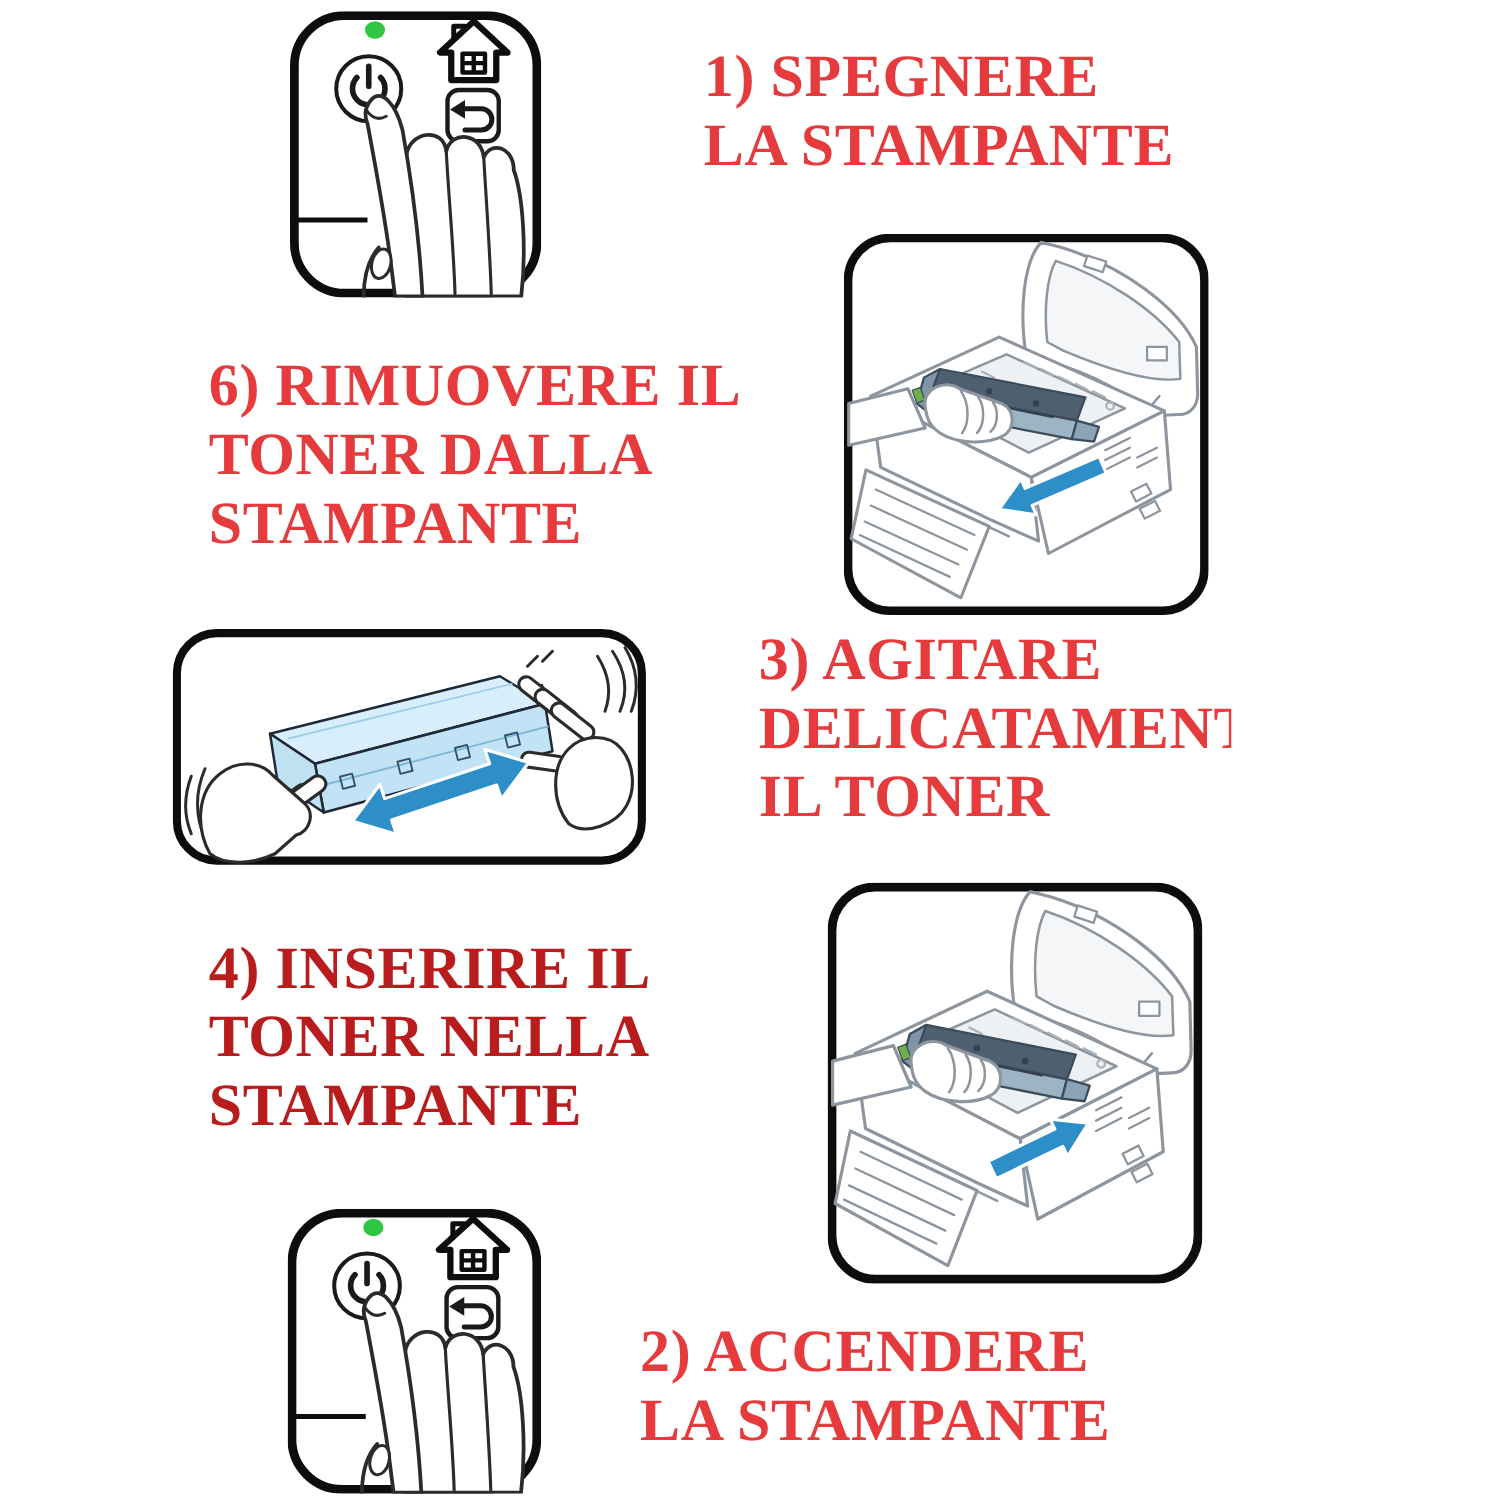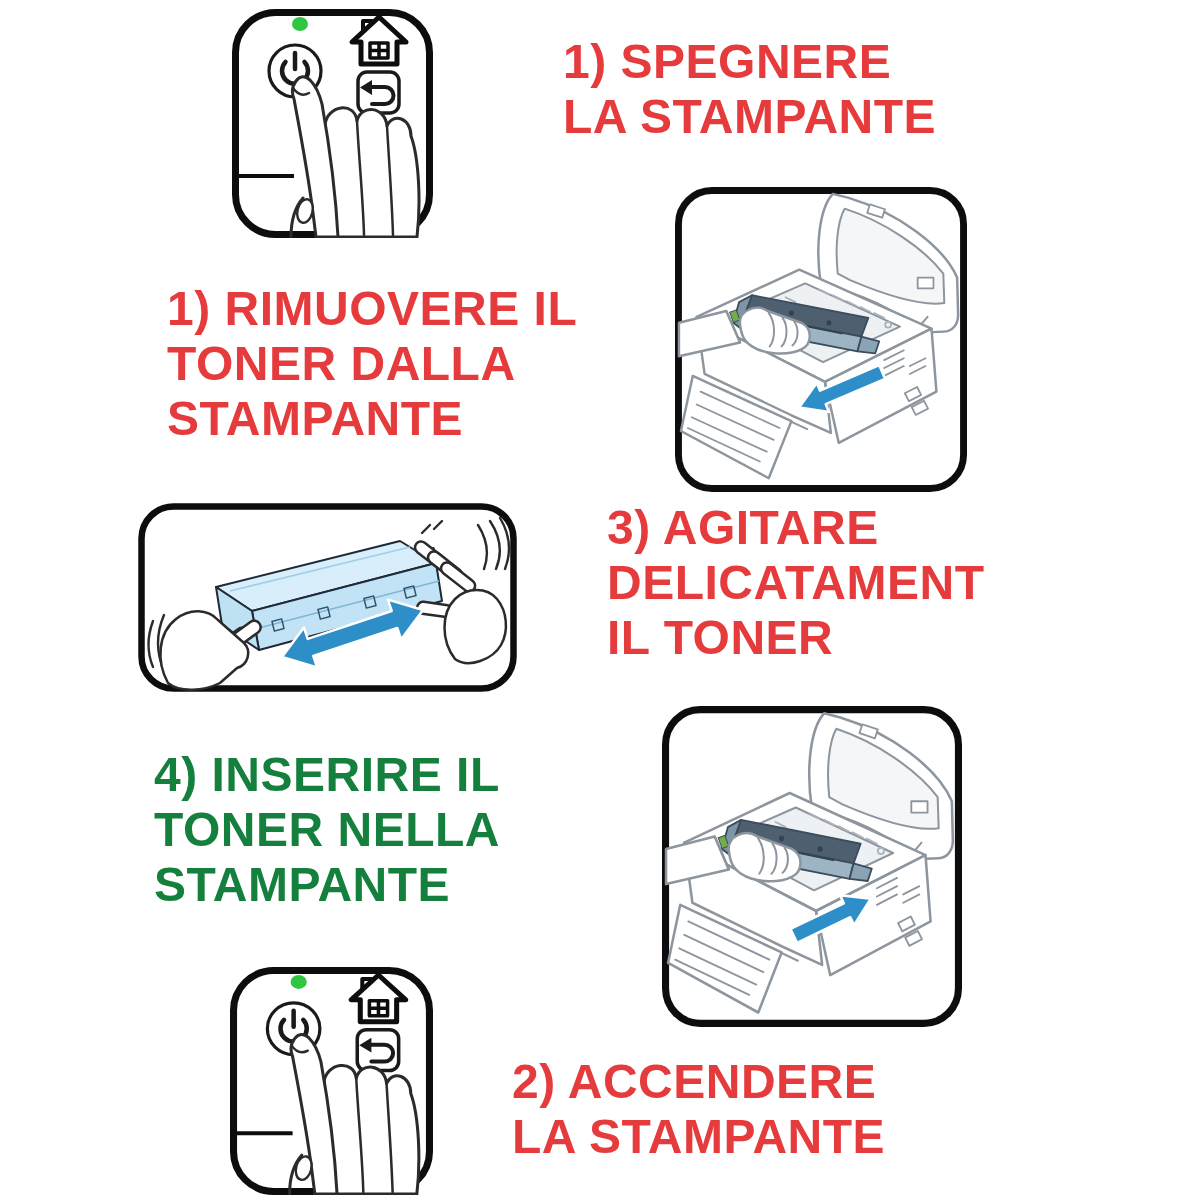--- a/index.html
+++ b/index.html
@@ -1,18 +1,18 @@
 <!DOCTYPE html>
 <html><head>
 <meta charset="utf-8">
 <style>
   html,body{margin:0;padding:0;background:#fff;}
   .canvas{
     position:relative;width:985px;height:1200px;background:#ffffff;
-    overflow:hidden;font-family:Liberation Sans, sans-serif;
+    overflow:hidden;font-family:Liberation Serif, serif;
   }
   .step{
     position:absolute;color:#e63b3d;font-weight:700;
     font-size:48px;line-height:55px;letter-spacing:.5px;
     white-space:pre-line;
   }
   .art{position:absolute;margin:0;padding:0;}
   .art svg{display:block;}
 </style>
 </head>
@@ -120,21 +120,21 @@
   <div class="step" style="left: 563px; top: 34px; color: rgb(230, 59, 61);">1) SPEGNERE
 LA STAMPANTE</div>
 
   <figure class="art" style="left:675px;top:187px">
     <svg width="292" height="305" viewBox="0 0 296 310" preserveAspectRatio="none">
       <use href="#printer-art"></use>
       <polygon points="126,224 143.7,199.2 147,207 207.1,181.1 212.9,194.9 152.8,220.8 156.1,228.6" fill="#2e8fc8" stroke="#ffffff" stroke-width="2.5" stroke-linejoin="round"></polygon>
     </svg>
   </figure>
 
-  <div class="step" style="left: 167px; top: 281px; color: rgb(230, 59, 61);">1) RIMUOVERE IL
+  <div class="step" style="left: 167px; top: 281px; color: rgb(230, 59, 61);">6) RIMUOVERE IL
 TONER DALLA
 STAMPANTE</div>
 
   <figure class="art" style="left:138px;top:503px">
     <svg width="379" height="189" viewBox="0 0 379 189">
       <rect x="3.5" y="3.5" width="372" height="182" rx="32" fill="#ffffff" stroke="#0d0d0d" stroke-width="6.5"></rect>
 
       <g stroke="#2b2b2b" stroke-width="2.4" fill="none" stroke-linecap="round">
         <path d="M26,112 Q14,140 26,168 M15,118 Q6,142 15,164"></path>
         <path d="M340,22 Q354,44 346,66 M352,18 Q368,42 358,66 M362,15 Q377,40 367,66"></path>
@@ -173,21 +173,21 @@
       </g>
 
       <polygon points="144,154 179.1,164.4 175.3,153 259.3,125 263.1,136.4 285,107 249.9,96.6 253.7,108 169.7,135.9 165.9,124.6" fill="#2e8fc8" stroke="#ffffff" stroke-width="2.5" stroke-linejoin="round"></polygon>
     </svg>
   </figure>
 
   <div class="step" style="left: 607px; top: 500px; color: rgb(230, 59, 61);">3) AGITARE
 DELICATAMENTE
 IL TONER</div>
 
-  <div class="step" style="left: 154px; top: 747px; color: #15803d;">4) INSERIRE IL
+  <div class="step" style="left: 167px; top: 747px; color: #b91c1c;">4) INSERIRE IL
 TONER NELLA
 STAMPANTE</div>
 
   <figure class="art" style="left:662px;top:706px">
     <svg width="300" height="321" viewBox="0 0 296 310" preserveAspectRatio="none">
       <use href="#printer-art"></use>
       <polygon points="206,186 189.5,211.6 185.8,204 133.2,228.8 126.8,215.3 179.4,190.5 175.7,182.8" fill="#2e8fc8" stroke="#ffffff" stroke-width="2.5" stroke-linejoin="round"></polygon>
     </svg>
   </figure>
 

